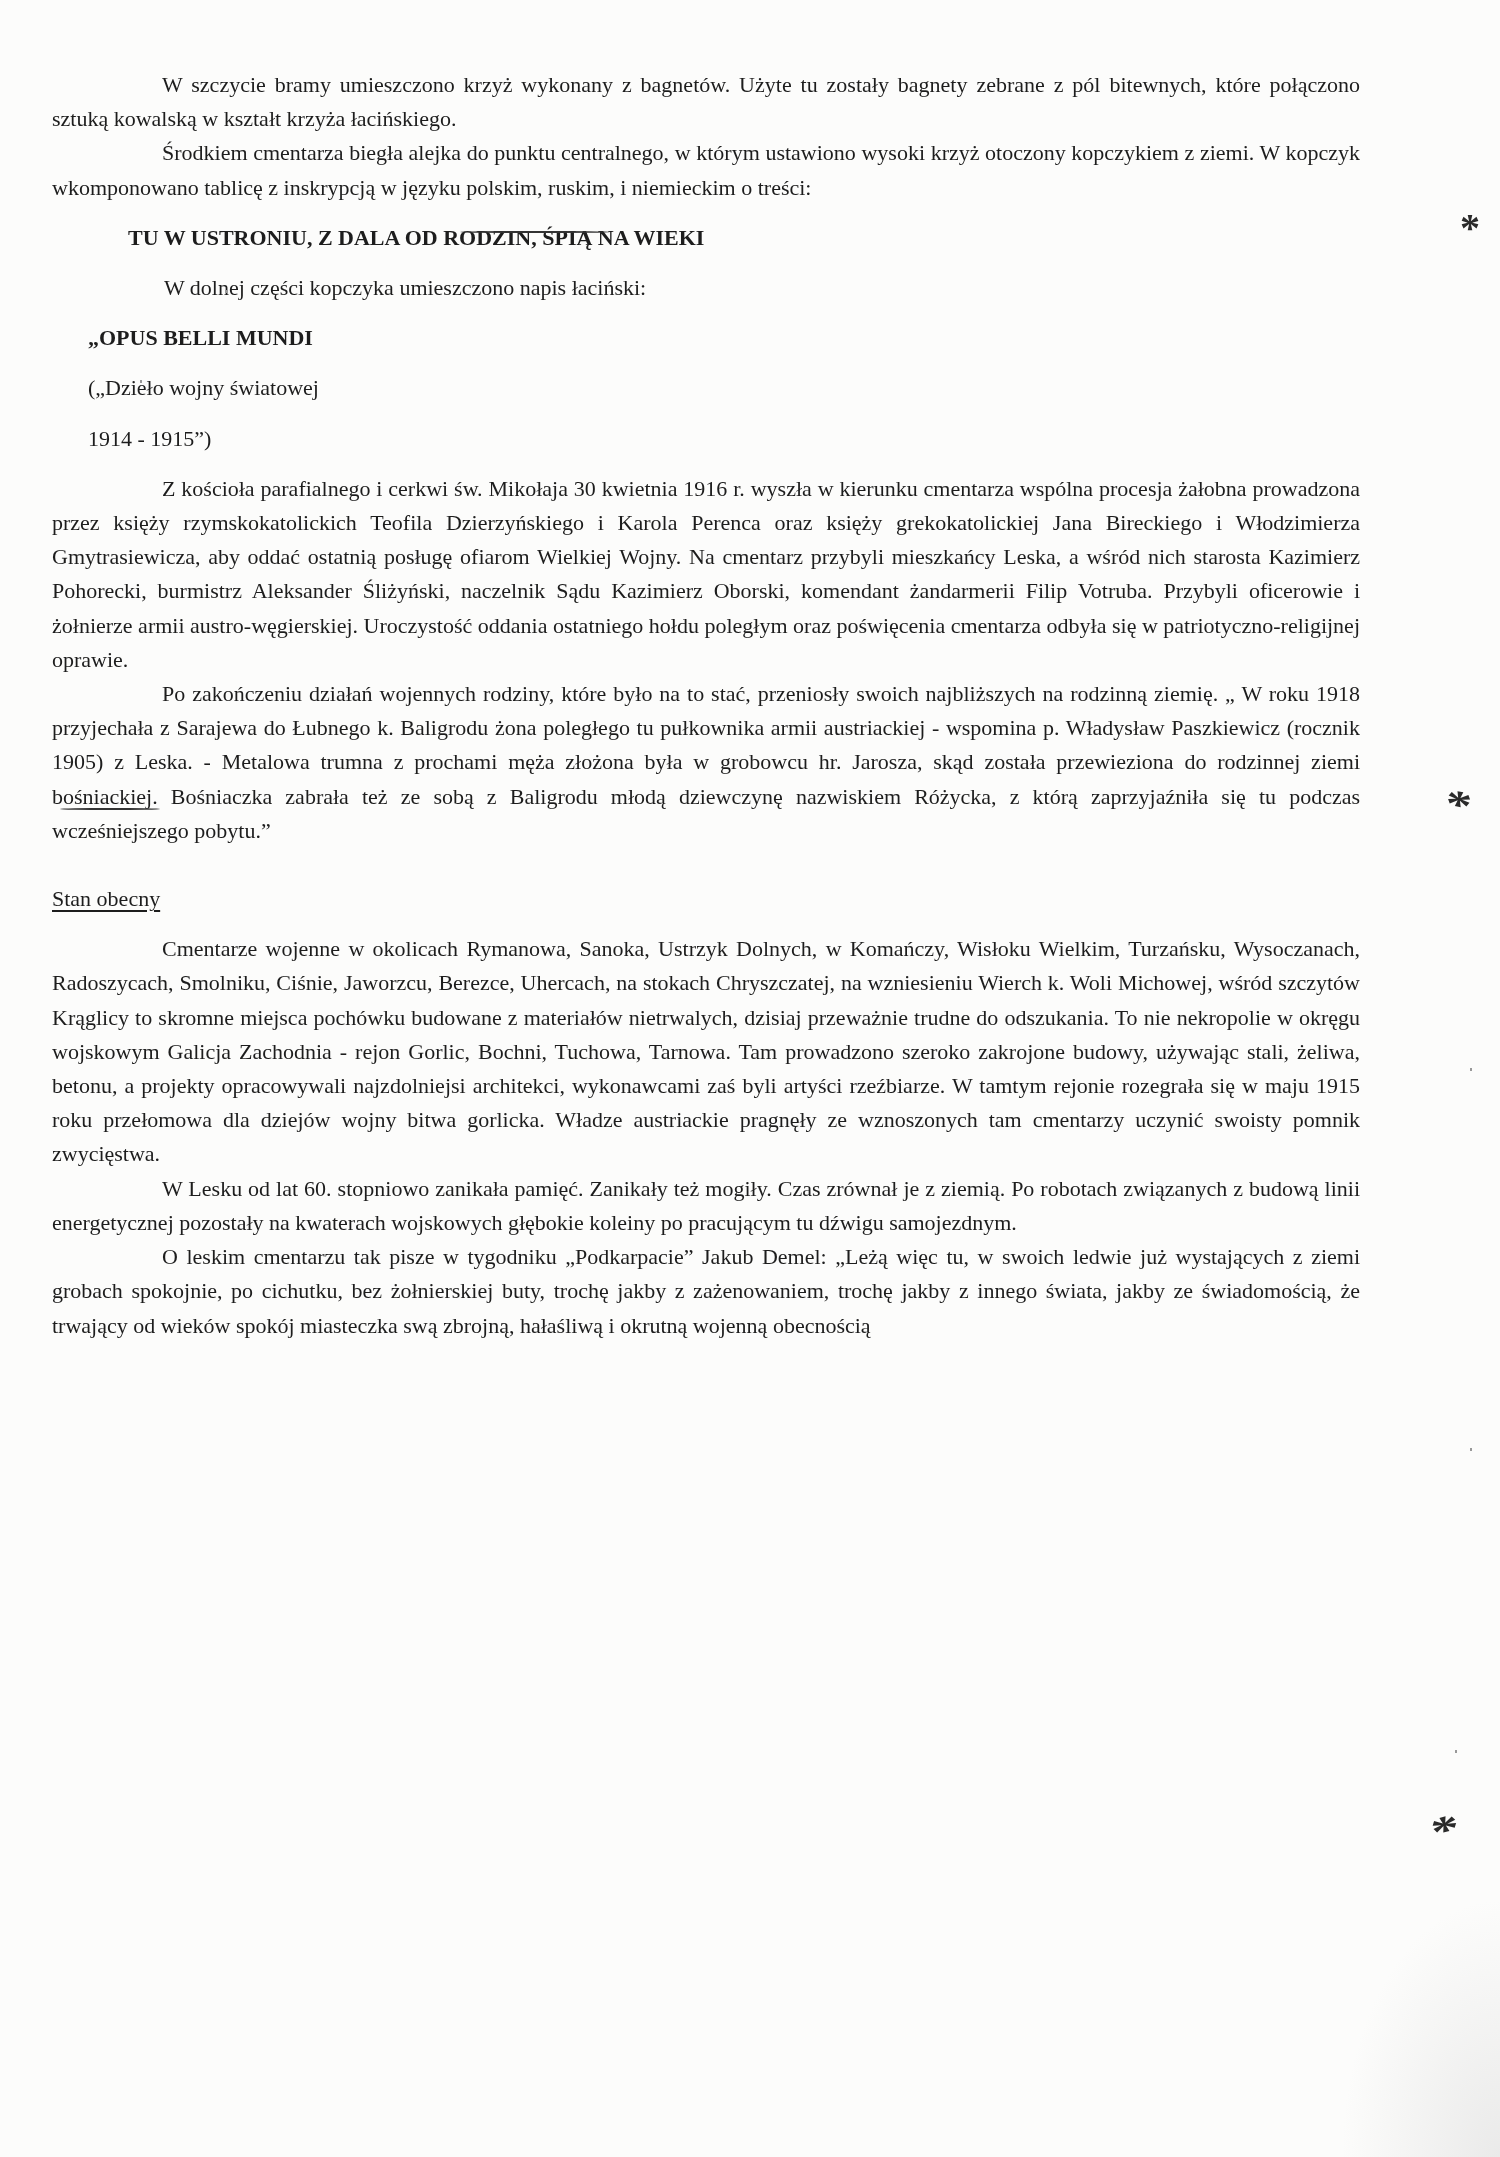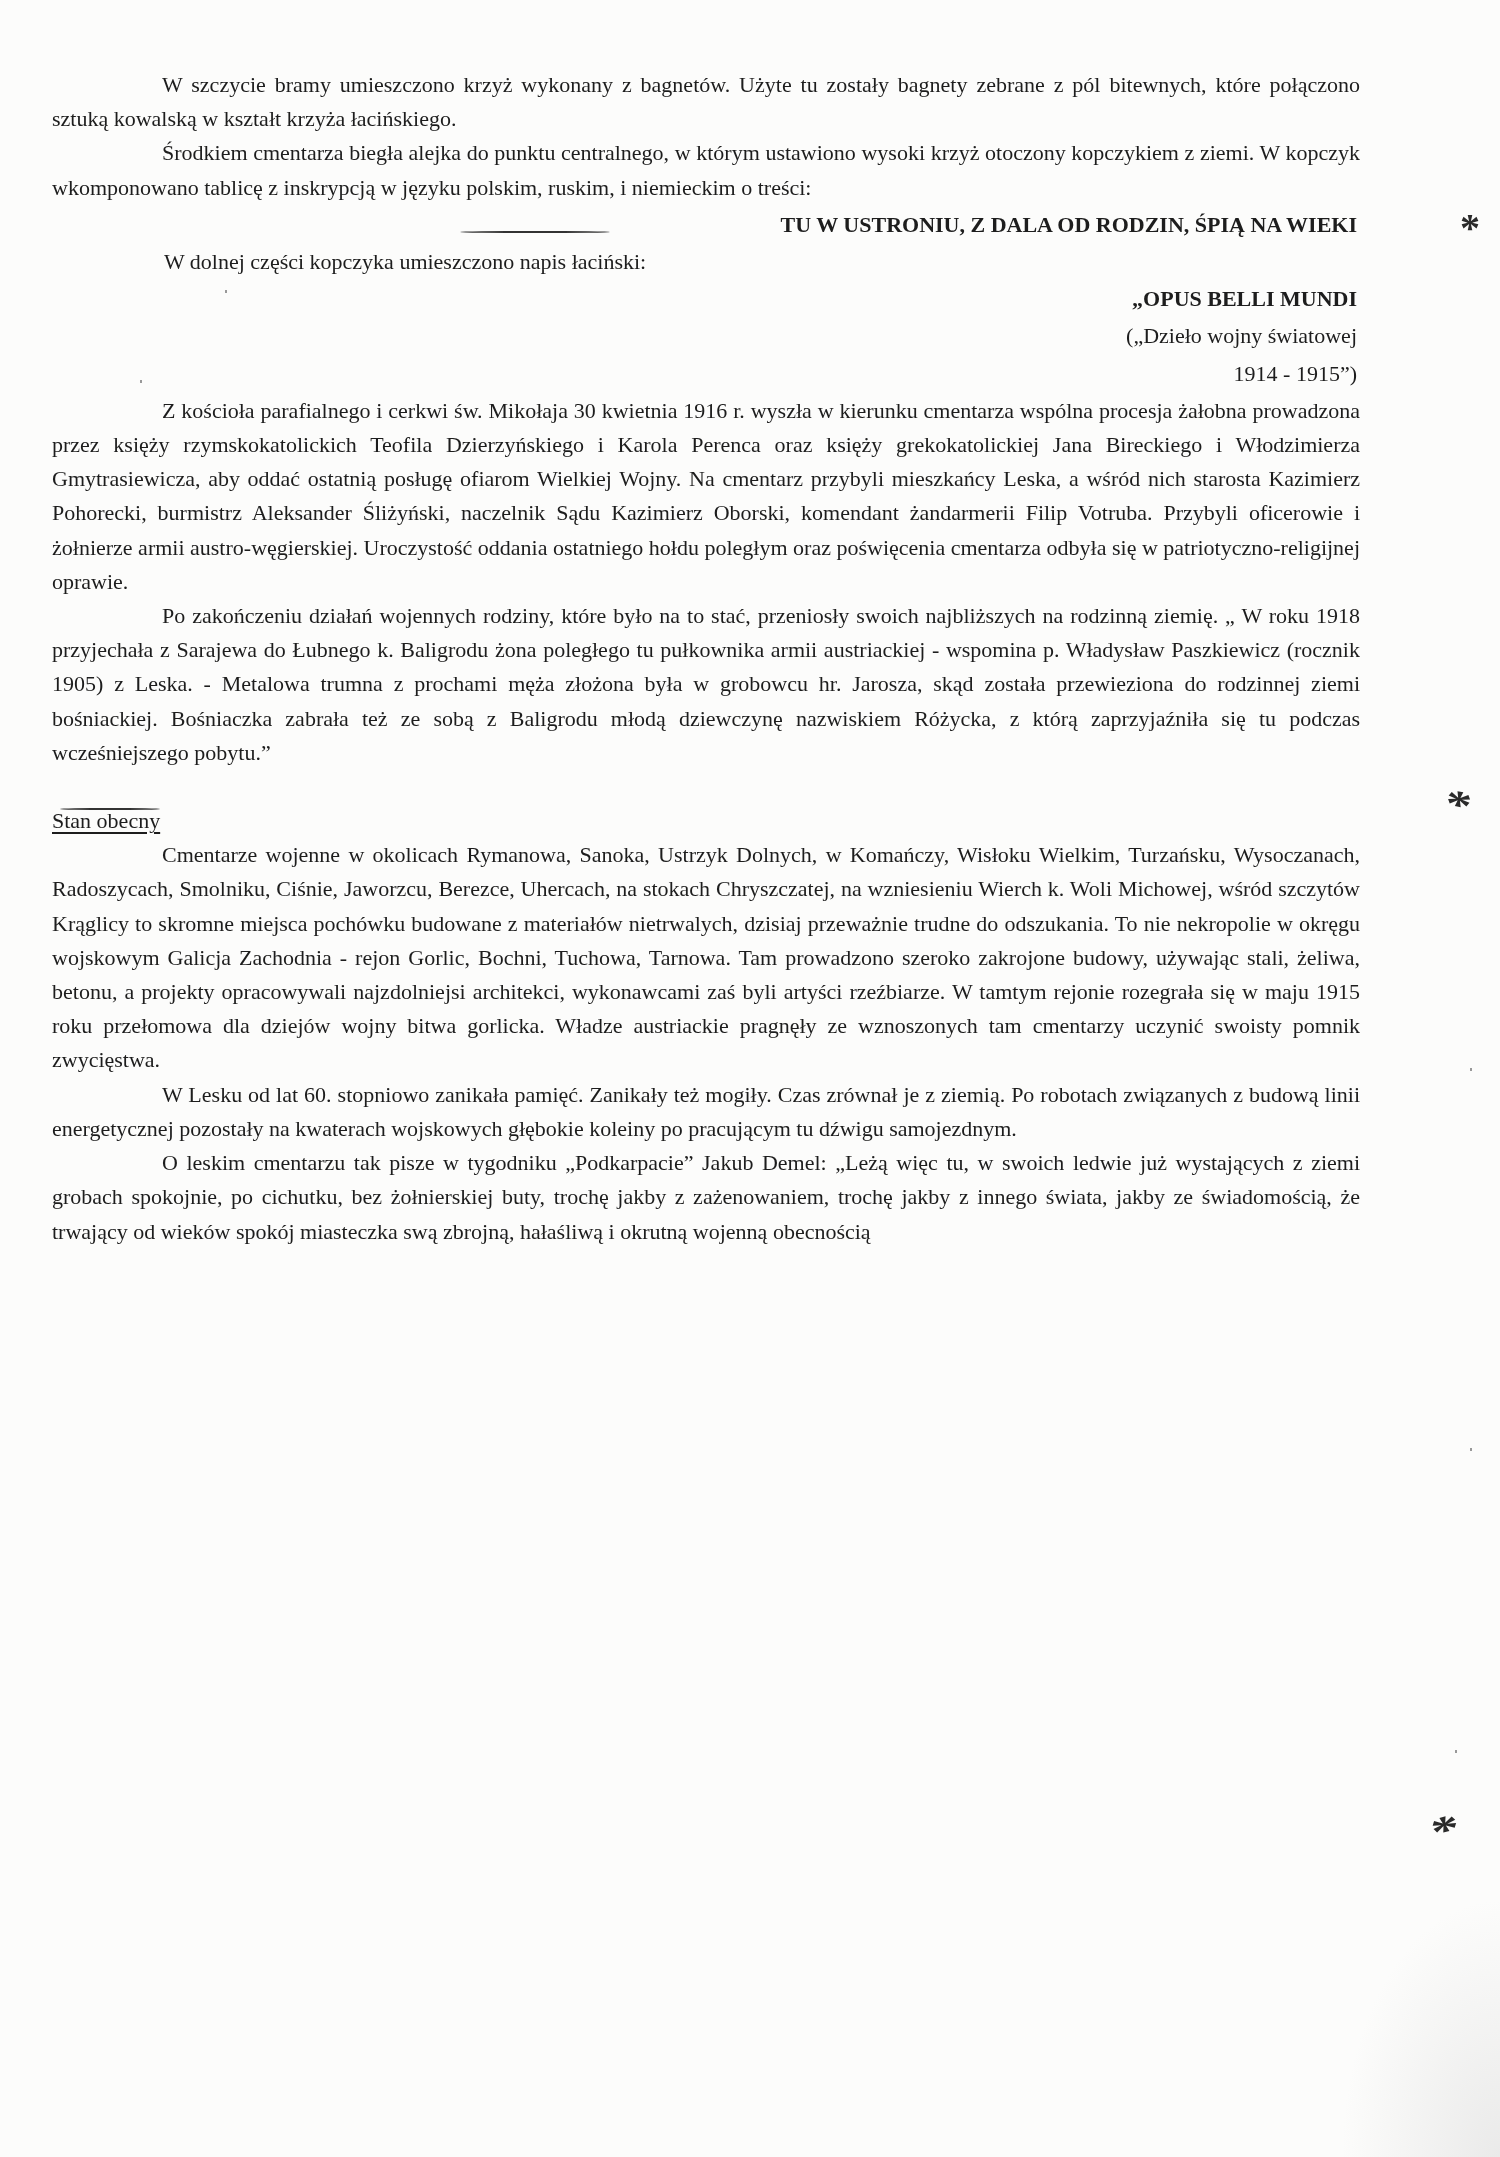--- a/index.html
+++ b/index.html
@@ -13,25 +13,25 @@
   }
   .page {
     position: absolute;
     left: 52px; top: 68px;
     width: 1308px;
     font-size: 22px;
     line-height: 34.2px;
   }
   .p { text-align: justify; margin: 0; }
   .p.indent { text-indent: 110px; }
-  .center { text-align: right; margin: 3px; }
+  .center { text-align: left; margin: 16px; }
   .bold { font-weight: bold; }
   .inscr1 { padding-left: 60px; }
   .heading {
-    margin: 34px 0 0 0;
+    margin: 34px 0 16px 0;
     text-decoration: underline;
     text-underline-offset: 4px;
   }
   .margin-mark {
     position: absolute;
     font-size: 40px;
     font-weight: bold;
     color: #2a2a2a;
     line-height: 1;
   }

